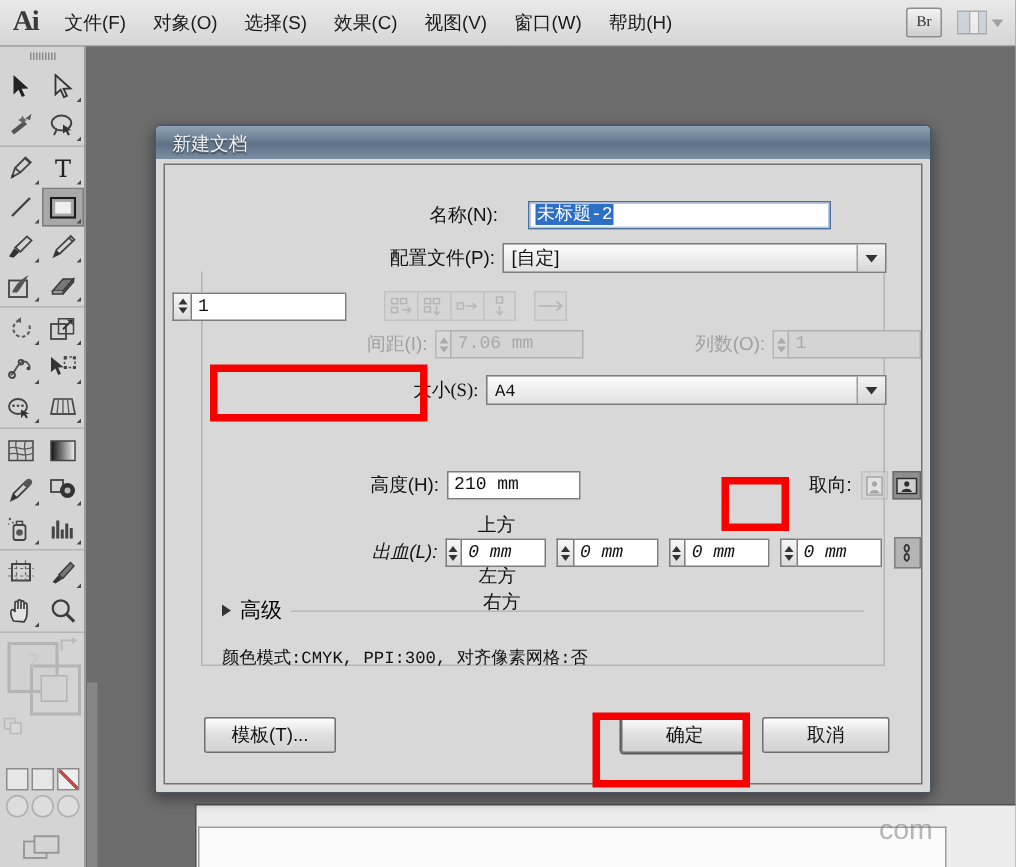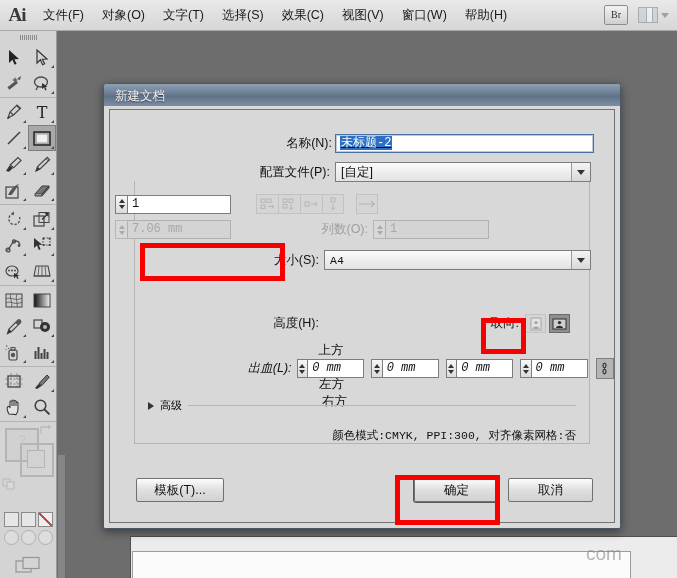--- a/index.html
+++ b/index.html
@@ -221,21 +221,20 @@
 </style>
 </head>
 <body>
 
 <div id="app">
 
   <div class="menubar">
     <div class="ai-logo">Ai</div>
     <div class="menu-item">文件(F)</div>
     <div class="menu-item">对象(O)</div>
-    <div class="menu-item">文字(T)</div>
     <div class="menu-item">选择(S)</div>
     <div class="menu-item">效果(C)</div>
     <div class="menu-item">视图(V)</div>
     <div class="menu-item">窗口(W)</div>
     <div class="menu-item">帮助(H)</div>
     <div class="mb-spacer"></div>
     <div class="br-btn">Br</div>
     <div class="arrange-btn">
       <div class="arrange-glyph">
           <i></i>
@@ -566,21 +565,21 @@
 
   <div class="dialog">
     <div class="dlg-titlebar">
       <span class="dlg-title">新建文档</span>
     </div>
 
     <div class="dlg-body">
 
       <div class="row" style="position:absolute;left:0;top:24px;width:100%;">
         <div class="lbl" style="width:222px;">名称(N):</div>
-        <div class="txtfield focus" style="width:259px;margin-left:3px;text-decoration:underline;">
+        <div class="txtfield focus" style="width:202px;margin-left:20px;">
           <span class="sel-text">未标题-2</span>
         </div>
       </div>
 
       <div class="grpbox" style="left:24px;top:61px;right:24px;bottom:78px;"></div>
 
       <div class="row" style="position:absolute;left:0;top:52px;width:100%;">
         <div class="lbl" style="width:220px;background:#d8d8d8;padding-right:2px;">配置文件(P):</div>
         <div class="combo" style="width:256px;margin-left:3px;">
           <span>[自定]</span>
@@ -626,46 +625,48 @@
             </svg>
         </div>
         <div class="iconbtn dim" style="margin-left:12px;">
           <svg width="18" height="10" viewBox="0 0 18 10">
               <path d="M1 5 L16 5 M13 2 L16.5 5 L13 8" stroke="#8d8d8d" stroke-width="1.1" fill="none"></path>
             </svg>
         </div>
       </div>
 
       <div class="row" style="position:absolute;left:0;top:110px;width:100%;">
+        <div class="lbl dim" style="width:209px;">间距(I):</div>
         <div class="spinner dim" style="margin-left:5px;">
             <i class="up"></i>
             <i class="dn"></i>
           </div>
         <div class="txtfield dim" style="width:104px;">7.06 mm</div>
         <div class="lbl dim" style="width:97px;margin-left:40px;">列数(O):</div>
         <div class="spinner dim" style="margin-left:5px;">
             <i class="up"></i>
             <i class="dn"></i>
           </div>
         <div class="txtfield dim" style="width:104px;">1</div>
       </div>
 
       <div class="row" style="position:absolute;left:0;top:140px;width:100%;">
-        <div class="lbl" style="width:209px;">大小(S):</div>
+        <div class="lbl" style="width:209px;font-family:Liberation Serif, serif;">大小(S):</div>
         <div class="combo" style="width:267px;margin-left:5px;">
           <span class="mono" style="font-family:'Liberation Mono',monospace;font-size:11.5px;">A4</span>
           <span class="arrowbox">
               <i class="tri"></i>
             </span>
         </div>
       </div>
 
 
       <div class="row" style="position:absolute;left:0;top:204px;width:100%;">
         <div class="lbl" style="width:209px;">高度(H):</div>
+        <div class="txtfield" style="width:101px;margin-left:5px;">210 mm</div>
         <div class="lbl" style="width:155px;margin-left:45px;">取向:</div>
         <div class="iconbtn dim" style="margin-left:6px;width:21px;height:19px;">
           <svg width="12" height="14" viewBox="0 0 12 14">
             <rect x="1" y="1" width="10" height="12" fill="#f0f0f0" stroke="#6a6a6a" stroke-width="1"></rect>
             <circle cx="6" cy="5.6" r="1.7" fill="#6a6a6a"></circle>
             <path d="M2.6 12 C3 8.8, 9 8.8, 9.4 12 Z" fill="#6a6a6a"></path>
           </svg>
         </div>
         <div class="iconbtn active" style="margin-left:3px;width:21px;height:19px;">
           <svg width="15" height="12" viewBox="0 0 15 12">
@@ -716,24 +717,24 @@
               <path d="M5.5 2 a2.8 2.8 0 0 1 0 5 a2.8 2.8 0 0 1 0 -5" fill="none" stroke="#333" stroke-width="1.2"></path>
               <path d="M5.5 8 a2.8 2.8 0 0 1 0 5 a2.8 2.8 0 0 1 0 -5" fill="none" stroke="#333" stroke-width="1.2"></path>
             </svg>
           </div>
         </div>
       </div>
 
       <div style="position:absolute;left:38px;right:38px;top:288px;">
         <div class="adv-head">
           <span class="adv-tri"></span>
-          <span style="font-size:11px;">高级</span>
+          <span style="font-size:14px;">高级</span>
           <span class="adv-line"></span>
         </div>
-        <div class="summary" style="text-align:right;margin-top:15px;">颜色模式:CMYK, PPI:300, 对齐像素网格:否</div>
+        <div class="summary" style="text-align:left;margin-top:15px;">颜色模式:CMYK, PPI:300, 对齐像素网格:否</div>
       </div>
 
       <div class="btn" style="position:absolute;left:26px;bottom:20px;width:88px;">模板(T)...</div>
       <div class="btn default" style="position:absolute;left:304px;bottom:20px;width:85px;">确定</div>
       <div class="btn" style="position:absolute;left:398px;bottom:20px;width:85px;">取消</div>
 
     </div>
   </div>
 
   <div class="redbox" style="left:140px;top:243px;width:145px;height:38px;"></div>

